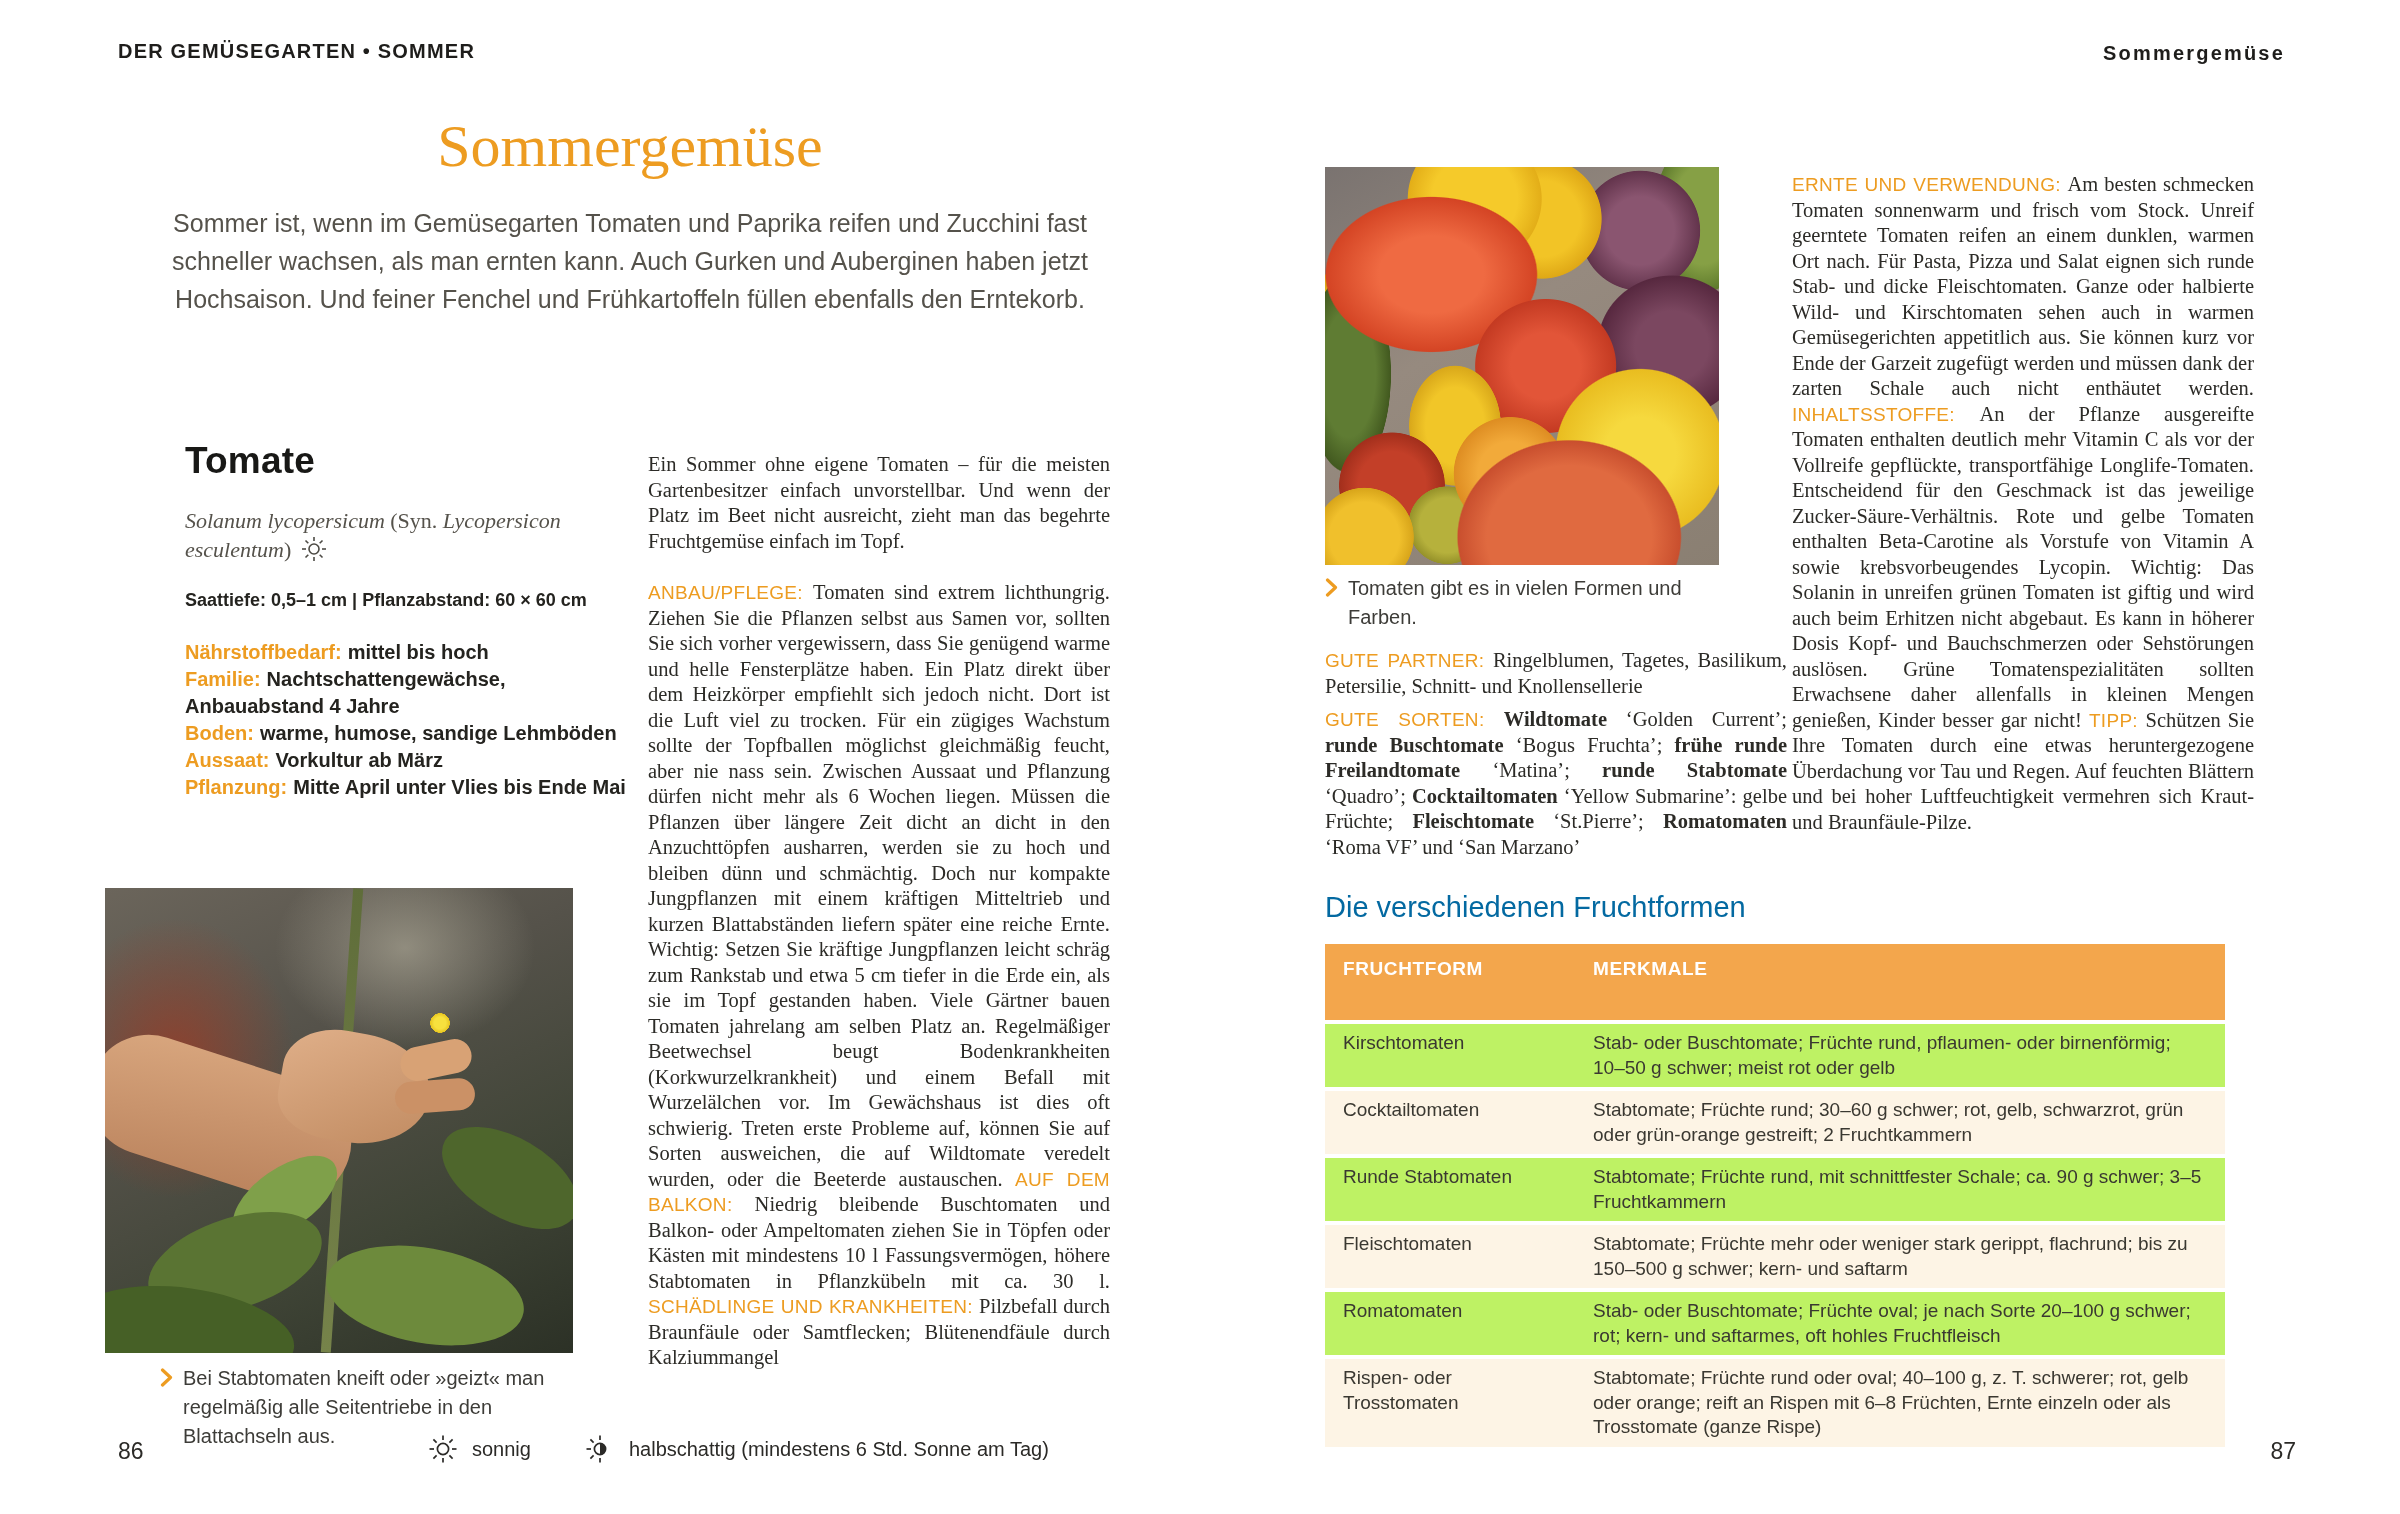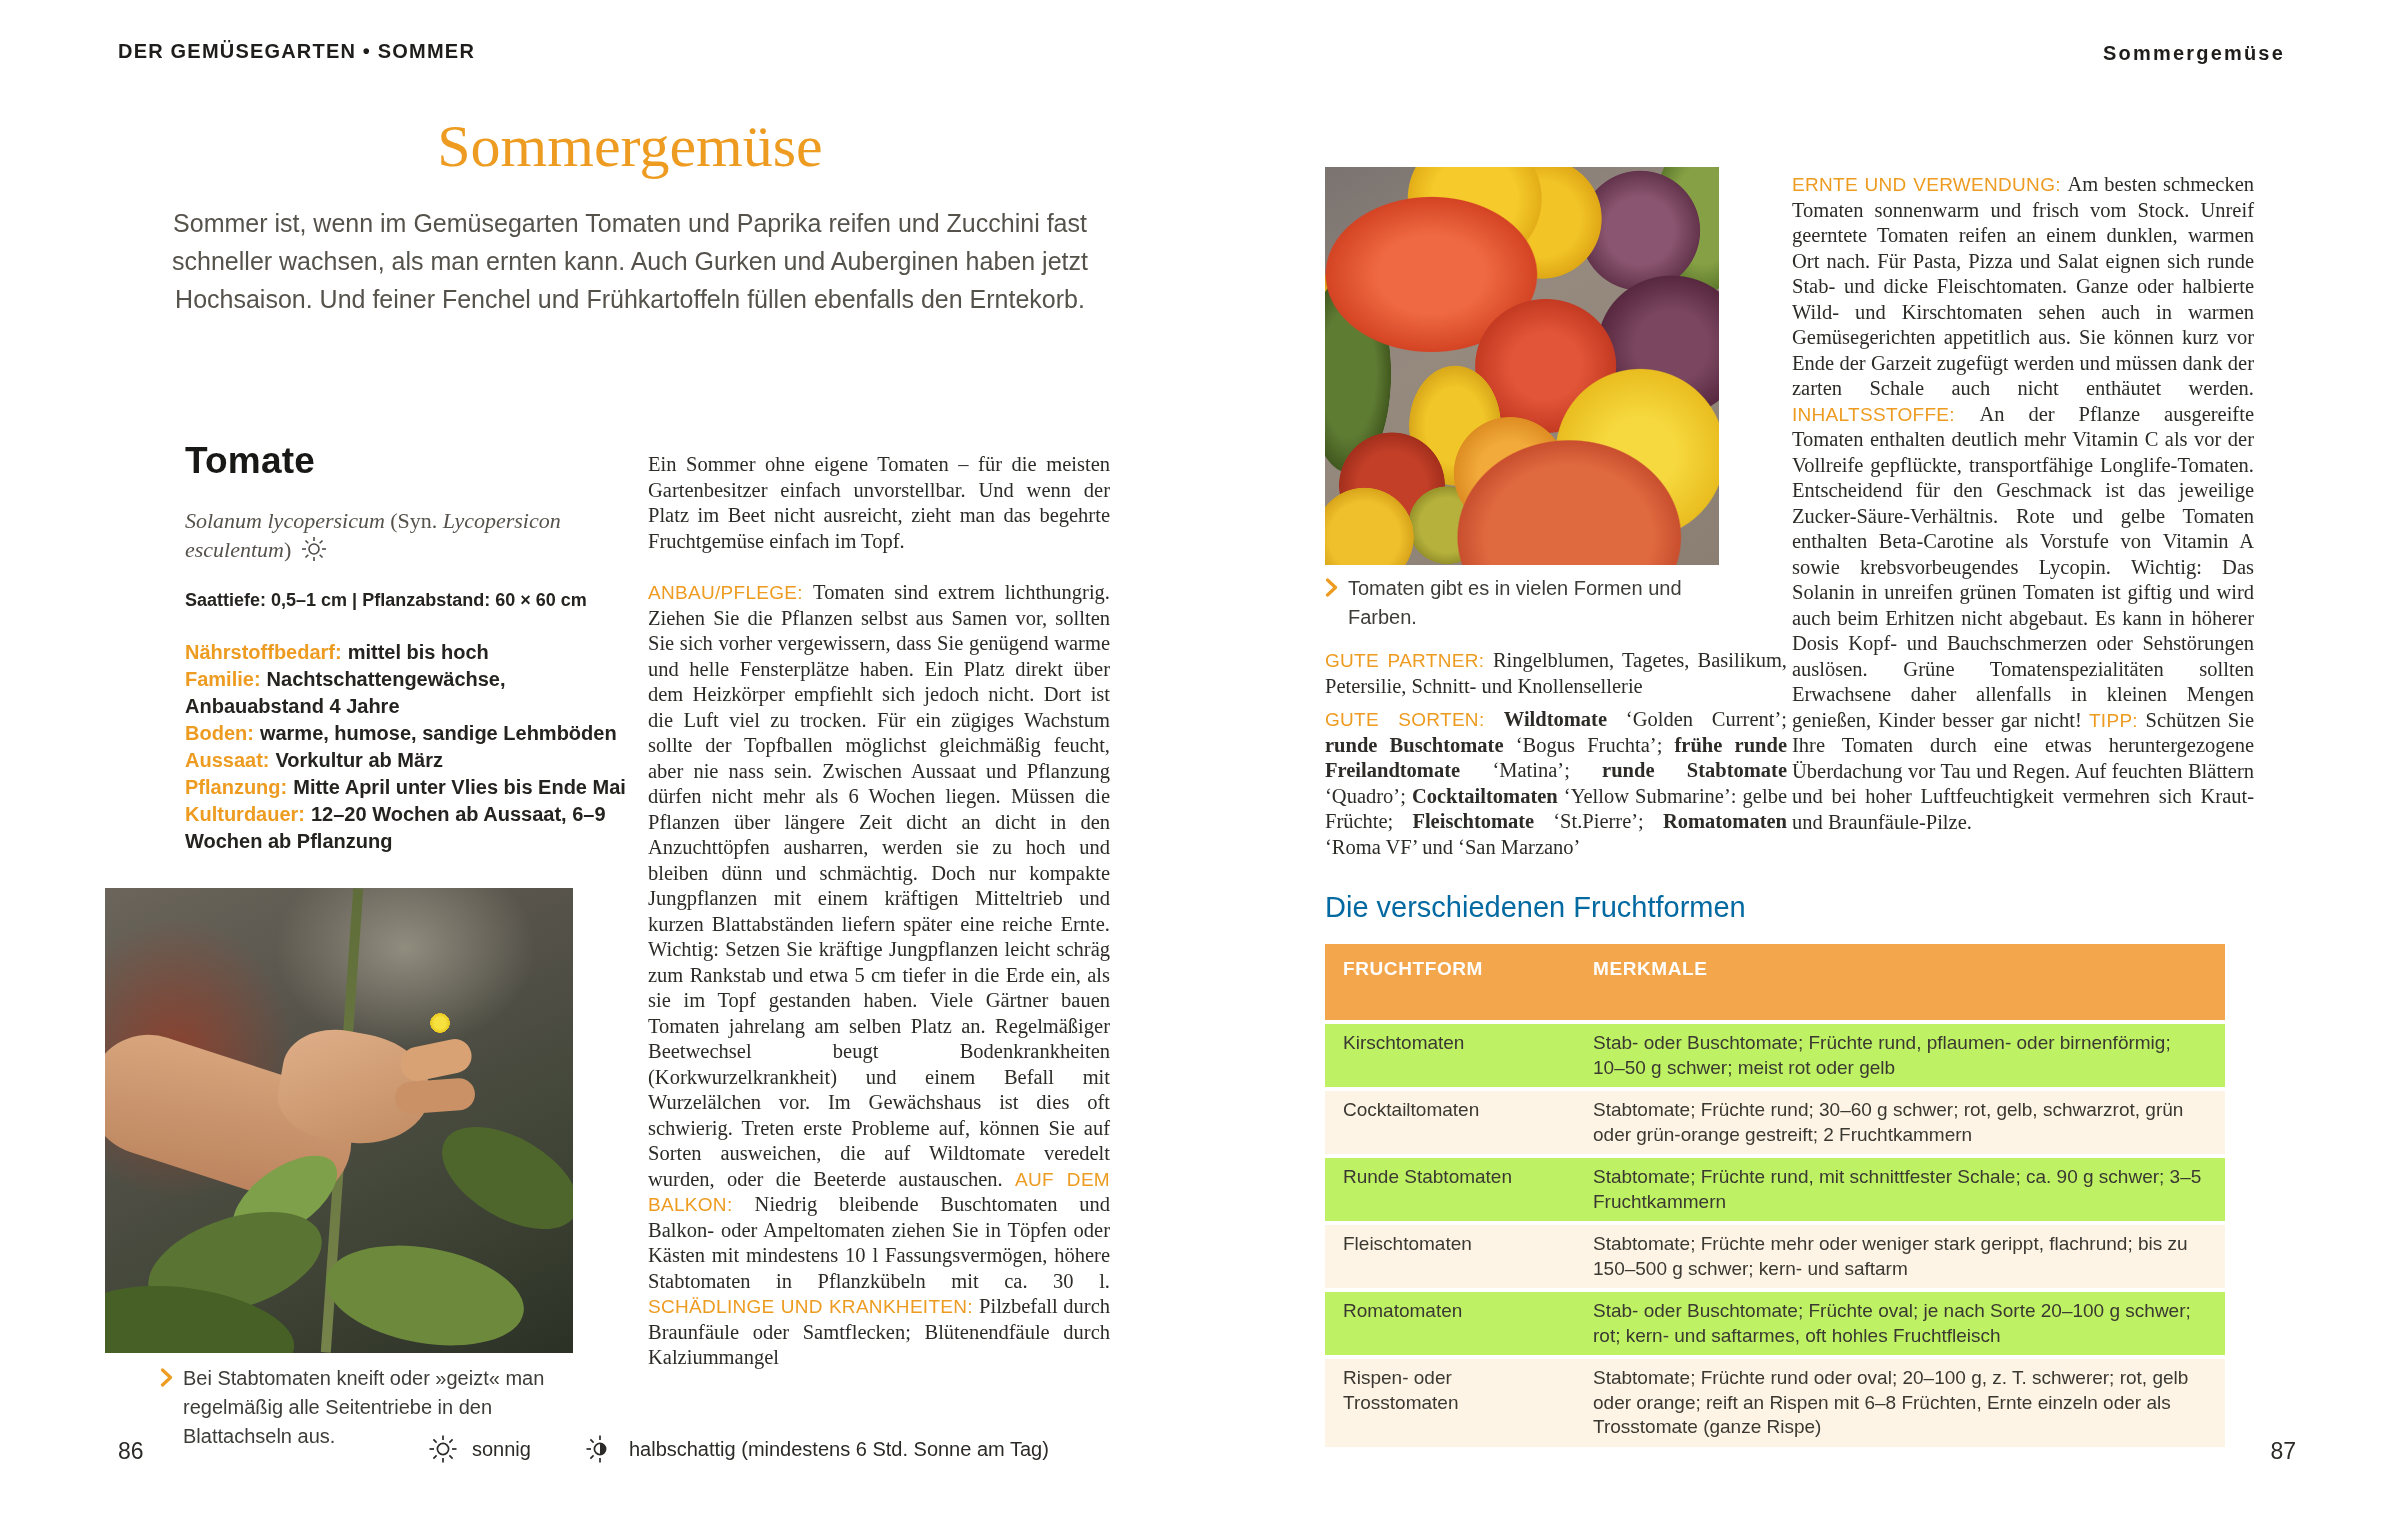--- a/index.html
+++ b/index.html
@@ -116,21 +116,20 @@
               <line x1="4.5" y1="21.5" x2="7.3" y2="18.7"></line>
               <line x1="18.7" y1="7.3" x2="21.5" y2="4.5"></line>
             </g>
           </svg></span></p>
     <p class="spec">Saattiefe: 0,5–1 cm | Pflanzabstand: 60 × 60 cm</p>
     <p class="fact"><span class="lab">Nährstoffbedarf:</span><span>mittel bis hoch</span></p>
     <p class="fact"><span class="lab">Familie:</span><span>Nachtschattengewächse, Anbauabstand 4 Jahre</span></p>
     <p class="fact"><span class="lab">Boden:</span><span>warme, humose, sandige Lehmböden</span></p>
     <p class="fact"><span class="lab">Aussaat:</span><span>Vorkultur ab März</span></p>
     <p class="fact"><span class="lab">Pflanzung:</span><span>Mitte April unter Vlies bis Ende Mai</span></p>
-    <p class="fact"><span class="lab">Kulturdauer:</span><span>12–20 Wochen ab Aussaat, 6–9 Wochen ab Pflanzung</span></p>
   </div>
 
   <div class="abs serifcol mid-col">
     <p class="rich"><span>Ein Sommer ohne eigene Tomaten – für die meisten Gartenbesitzer einfach unvorstellbar. Und wenn der Platz im Beet nicht ausreicht, zieht man das begehrte Fruchtgemüse einfach im Topf.</span></p>
     <p class="rich"><span class="lbl">ANBAU/PFLEGE: </span><span>Tomaten sind extrem lichthungrig. Ziehen Sie die Pflanzen selbst aus Samen vor, sollten Sie sich vorher vergewissern, dass Sie genügend warme und helle Fensterplätze haben. Ein Platz direkt über dem Heizkörper empfiehlt sich jedoch nicht. Dort ist die Luft viel zu trocken. Für ein zügiges Wachstum sollte der Topfballen möglichst gleichmäßig feucht, aber nie nass sein. Zwischen Aussaat und Pflanzung dürfen nicht mehr als 6 Wochen liegen. Müssen die Pflanzen über längere Zeit dicht an dicht in den Anzuchttöpfen ausharren, werden sie zu hoch und bleiben dünn und schmächtig. Doch nur kompakte Jungpflanzen mit einem kräftigen Mitteltrieb und kurzen Blattabständen liefern später eine reiche Ernte. Wichtig: Setzen Sie kräftige Jungpflanzen leicht schräg zum Rankstab und etwa 5 cm tiefer in die Erde ein, als sie im Topf gestanden haben. Viele Gärtner bauen Tomaten jahrelang am selben Platz an. Regelmäßiger Beetwechsel beugt Bodenkrankheiten (Korkwurzelkrankheit) und einem Befall mit Wurzelälchen vor. Im Gewächshaus ist dies oft schwierig. Treten erste Probleme auf, können Sie auf Sorten ausweichen, die auf Wildtomate veredelt wurden, oder die Beeterde austauschen. </span><span class="lbl">AUF DEM BALKON: </span><span>Niedrig bleibende Buschtomaten und Balkon- oder Ampeltomaten ziehen Sie in Töpfen oder Kästen mit mindestens 10 l Fassungsvermögen, höhere Stabtomaten in Pflanzkübeln mit ca. 30 l. </span><span class="lbl">SCHÄDLINGE UND KRANKHEITEN: </span><span>Pilzbefall durch Braunfäule oder Samtflecken; Blütenendfäule durch Kalziummangel</span></p>
   </div>
 
   <div class="abs photo ph-left">
     <div class="shape" style="left:-50px;top:30px;width:240px;height:280px;background:radial-gradient(closest-side,rgba(155,60,38,0.78),rgba(155,60,38,0));"></div>
     <div class="shape" style="left:170px;top:-40px;width:260px;height:200px;background:radial-gradient(closest-side,rgba(200,195,175,0.5),rgba(200,195,175,0));"></div>
@@ -197,21 +196,21 @@
     <div class="trow row-light">
       <div class="c c1">Fleischtomaten</div>
       <div class="c c2">Stabtomate; Früchte mehr oder weniger stark gerippt, flachrund; bis zu 150–500 g schwer; kern- und saftarm</div>
     </div>
     <div class="trow row-dark">
       <div class="c c1">Romatomaten</div>
       <div class="c c2">Stab- oder Buschtomate; Früchte oval; je nach Sorte 20–100 g schwer; rot; kern- und saftarmes, oft hohles Fruchtfleisch</div>
     </div>
     <div class="trow row-light">
       <div class="c c1">Rispen- oder Trosstomaten</div>
-      <div class="c c2">Stabtomate; Früchte rund oder oval; 20–100 g, z. T. schwerer; rot, gelb oder orange; reift an Rispen mit 6–8 Früchten, Ernte einzeln oder als Trosstomate (ganze Rispe)</div>
+      <div class="c c2">Stabtomate; Früchte rund oder oval; 40–100 g, z. T. schwerer; rot, gelb oder orange; reift an Rispen mit 6–8 Früchten, Ernte einzeln oder als Trosstomate (ganze Rispe)</div>
     </div>
   </div>
 
   <div class="abs pgnum" style="left:118px;top:1438px;">86</div>
 
   <div class="abs legend">
     <span>
         <svg class="icon-svg" width="30" height="30" viewBox="0 0 30 30">
           <g stroke="#2b2a28" stroke-width="1.7" fill="none">
             <circle cx="15" cy="15" r="5.6"></circle>

